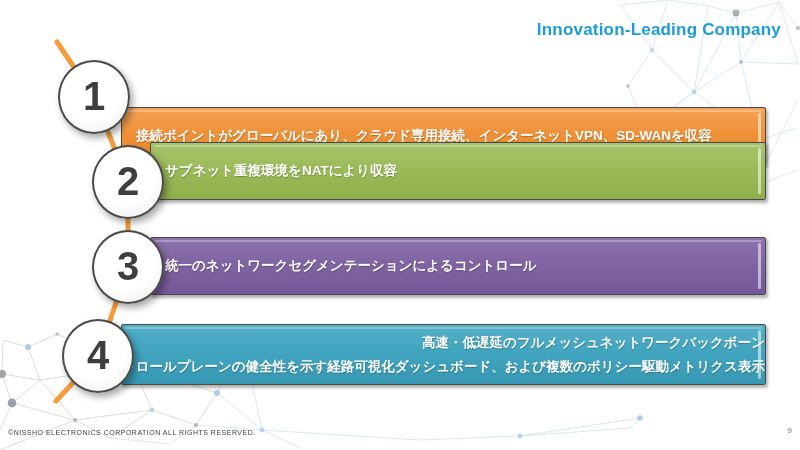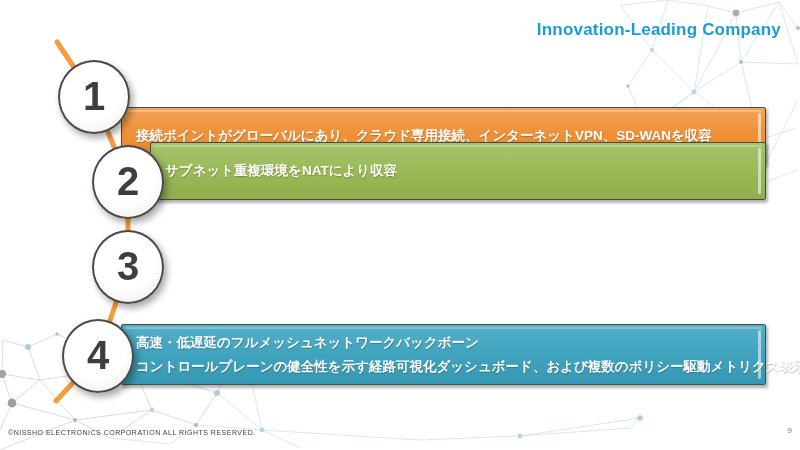--- a/index.html
+++ b/index.html
@@ -43,21 +43,21 @@
     content:"";position:absolute;left:3px;right:3px;top:2px;height:2px;
     background:rgba(255,255,255,.28);border-radius:2px;
   }
   .bar-1{left:121px;top:66px;width:645px;height:58px;
     background:linear-gradient(180deg,#F4A457 0%,#EE9138 45%,#E8882E 100%);margin-top:41px;}
   .bar-2{left:150px;top:142px;width:616px;height:58px;
     background:linear-gradient(180deg,#A6C46C 0%,#9BBB59 45%,#8FAF4C 100%);}
   .bar-3{left:150px;top:237px;width:616px;height:58px;
     background:linear-gradient(180deg,#8D74AE 0%,#8064A2 45%,#74589A 100%);}
   .bar-4{left:121px;top:324px;width:645px;height:61px;
-    background:linear-gradient(180deg,#55AFC8 0%,#41A5C0 45%,#3797B2 100%);}
+    background:linear-gradient(180deg,#55AFC8 0%,#41A5C0 45%,#3797B2 100%);align-items:flex-end;}
   .bar-4 .bar-line{line-height:24px;}
 
   
   .step-circle{
     position:absolute;z-index:3;width:72px;height:74px;border-radius:50%;
     background:radial-gradient(circle at 45% 38%, #ffffff 55%, #f4f4f3 75%, #dededc 100%);
     border:2px solid #4A4A4A;
     box-shadow:3px 4px 7px rgba(0,0,0,.35);
     display:flex;align-items:center;justify-content:center;
     box-sizing:border-box;
@@ -145,20 +145,23 @@
   </svg>
 
   <div class="brand">Innovation-Leading Company</div>
 
   <div class="bar bar-1">
     <div class="bar-line">接続ポイントがグローバルにあり、クラウド専用接続、インターネットVPN、SD-WANを収容</div>
   </div>
   <div class="bar bar-2">
     <div class="bar-line">サブネット重複環境をNATにより収容</div>
   </div>
+  <div class="bar bar-3">
+    <div class="bar-line">統一のネットワークセグメンテーションによるコントロール</div>
+  </div>
   <div class="bar bar-4">
     <div class="bar-line">高速・低遅延のフルメッシュネットワークバックボーン</div>
     <div class="bar-line">コントロールプレーンの健全性を示す経路可視化ダッシュボード、および複数のポリシー駆動メトリクス表示</div>
   </div>
 
   <div class="step-circle circle-1">
     <span class="num">1</span>
   </div>
   <div class="step-circle circle-2">
     <span class="num">2</span>

